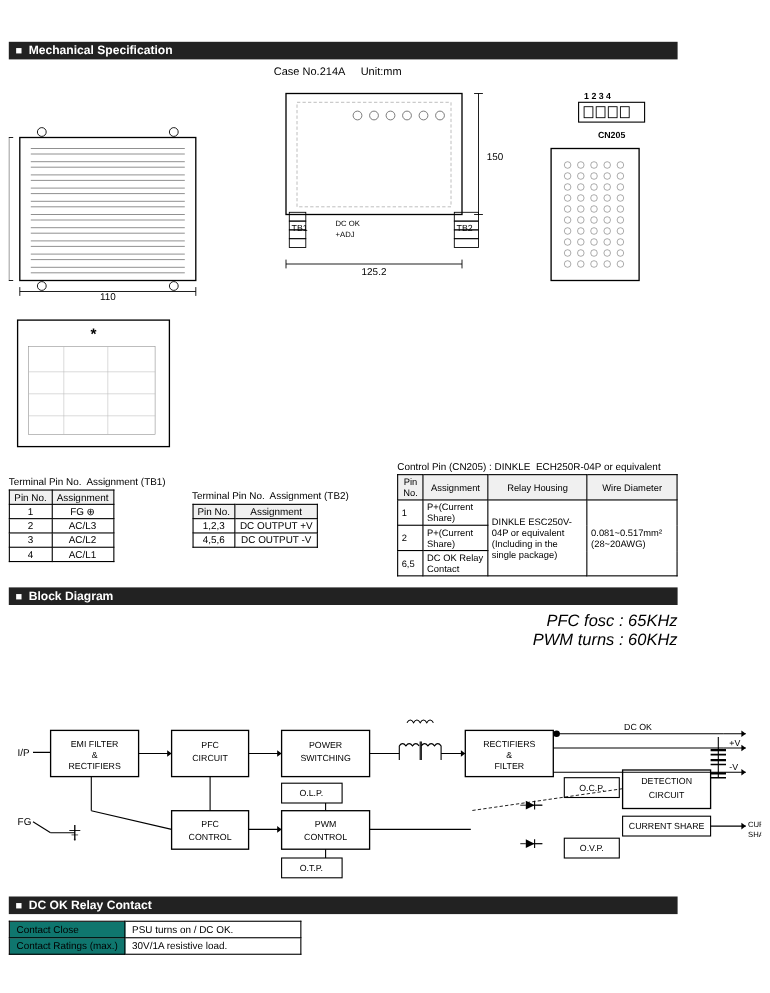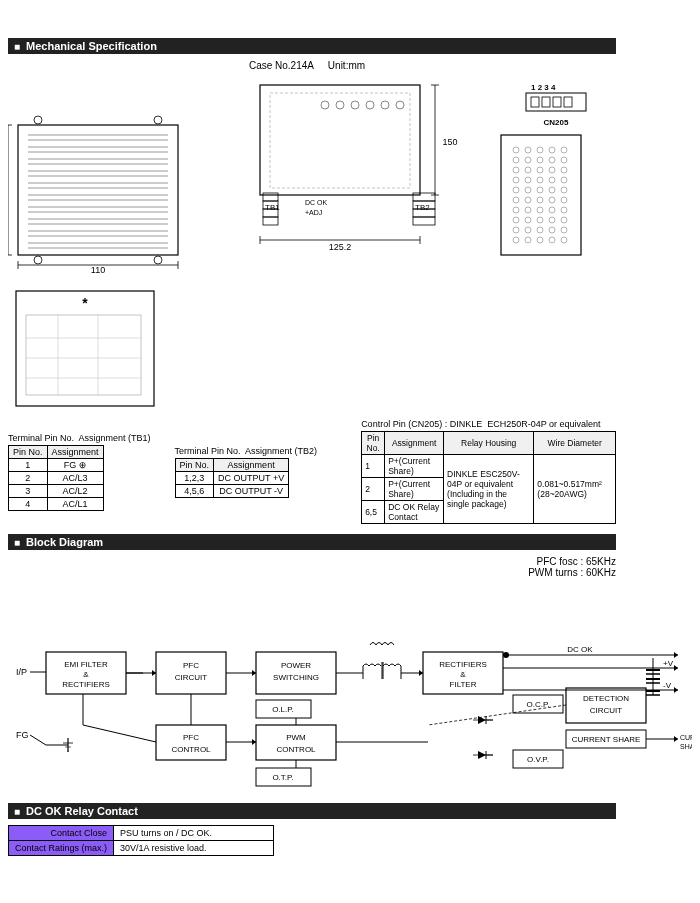--- a/index.html
+++ b/index.html
@@ -118,41 +118,41 @@
       font-weight: normal;
       text-align: center;
     }
 
     
     .block-section {
       margin-bottom: 8px;
     }
     .block-info {
       text-align: right;
-      font-size: 10px;
+      font-size: 15px;
       margin-bottom: 2px;
+      font-style: italic;
     }
 
     
     .relay-section {
       margin-top: 4px;
     }
     .relay-table {
       border-collapse: collapse;
       font-size: 9px;
       margin-top: 4px;
     }
     .relay-table td {
       border: 1px solid #000;
       padding: 2px 6px;
     }
     .relay-table td:first-child {
-      background: #8b5cf6;
+      background: #0f766e;
       min-width: 100px;
-      text-align: right;
     }
     .relay-table td:last-child {
       min-width: 160px;
     }
   </style>
 </head>
 <body>
 
 <div class="page">
 

